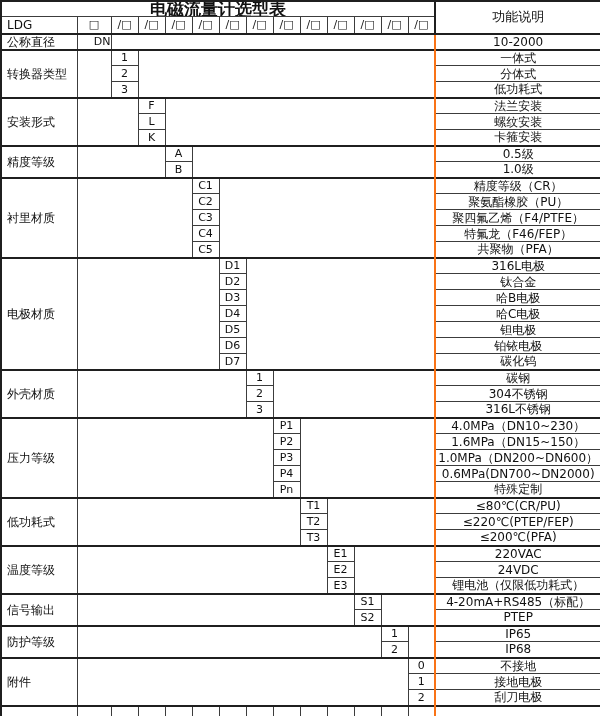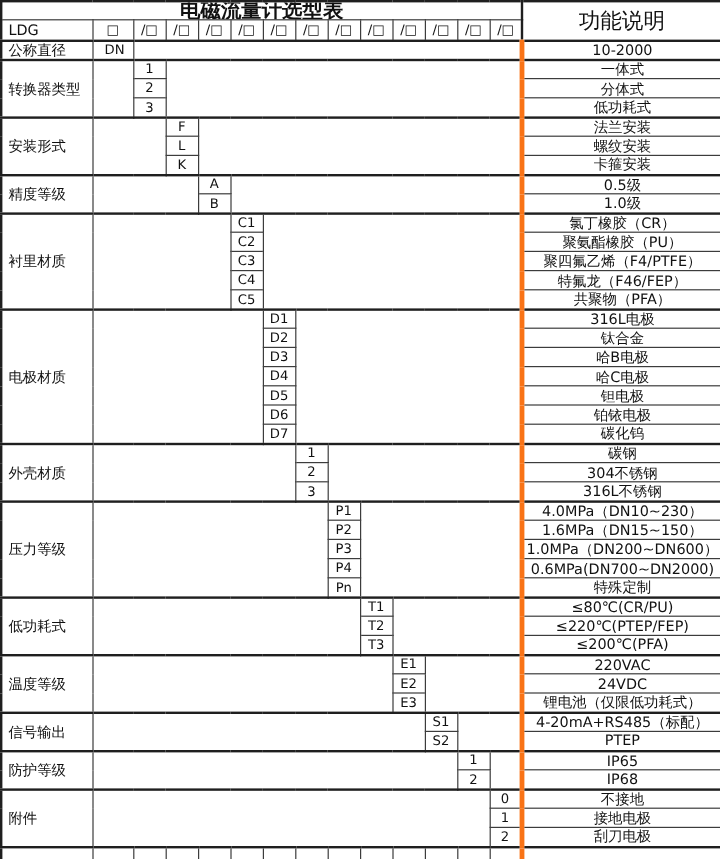--- a/index.html
+++ b/index.html
@@ -16,26 +16,26 @@
   td, th {
     border:1px solid #3c3c3c;
     padding:0; text-align:center; font-weight:normal;
     overflow:hidden; white-space:nowrap; vertical-align:middle;
   }
   .title-row  { height:15px; }
   .ldg-row    { height:17px; }
   .data-row   { height:16px; }
   .partial-row{ height:12px; }
   .title-cell { font-size:17px; font-weight:bold; line-height:14px; }
-  .fn-header  { font-size:18px; border-left:2px solid #1f1f1f;margin-top:20px; }
+  .fn-header  { font-size:13px; border-left:2px solid #1f1f1f;margin-top:20px; }
   .label-cell { text-align:left; padding-left:5px; font-size:12px; line-height:14px; }
   .code-cell  { font-size:11px; line-height:13px; }
-  .dn-cell    { text-align:center; padding-left:3px; }
+  .dn-cell    { text-align:right; padding-left:3px; }
   .slot       { font-size:11px; letter-spacing:0px; }
-  .desc-cell  { font-size:12px; line-height:14px; border-left:4px solid #f97316; }
+  .desc-cell  { font-size:12px; line-height:14px; border-left:2px solid #f97316; }
   .gb         { border-top:2px solid #1f1f1f; }
   .partial-row td { border-bottom:none; }
 </style>
 </head>
 <body>
 
 <div class="page">
   <table class="sel-table">
     <colgroup>
         <col style="width: 76px;">
@@ -120,21 +120,21 @@
         </tr>
         <tr class="data-row">
           <td class="code-cell">B</td>
           <td class="desc-cell">1.0级</td>
         </tr>
         <tr class="data-row">
           <td class="label-cell gb" rowspan="5">衬里材质</td>
           <td class="spacer gb" colspan="4" rowspan="5"></td>
           <td class="code-cell gb">C1</td>
           <td class="spacer gb" colspan="8" rowspan="5"></td>
-          <td class="desc-cell gb">氯丁橡胶（CR）</td>
+          <td class="desc-cell gb">精度等级（CR）</td>
         </tr>
         <tr class="data-row">
           <td class="code-cell">C2</td>
           <td class="desc-cell">聚氨酯橡胶（PU）</td>
         </tr>
         <tr class="data-row">
           <td class="code-cell">C3</td>
           <td class="desc-cell">聚四氟乙烯（F4/PTFE）</td>
         </tr>
         <tr class="data-row">

